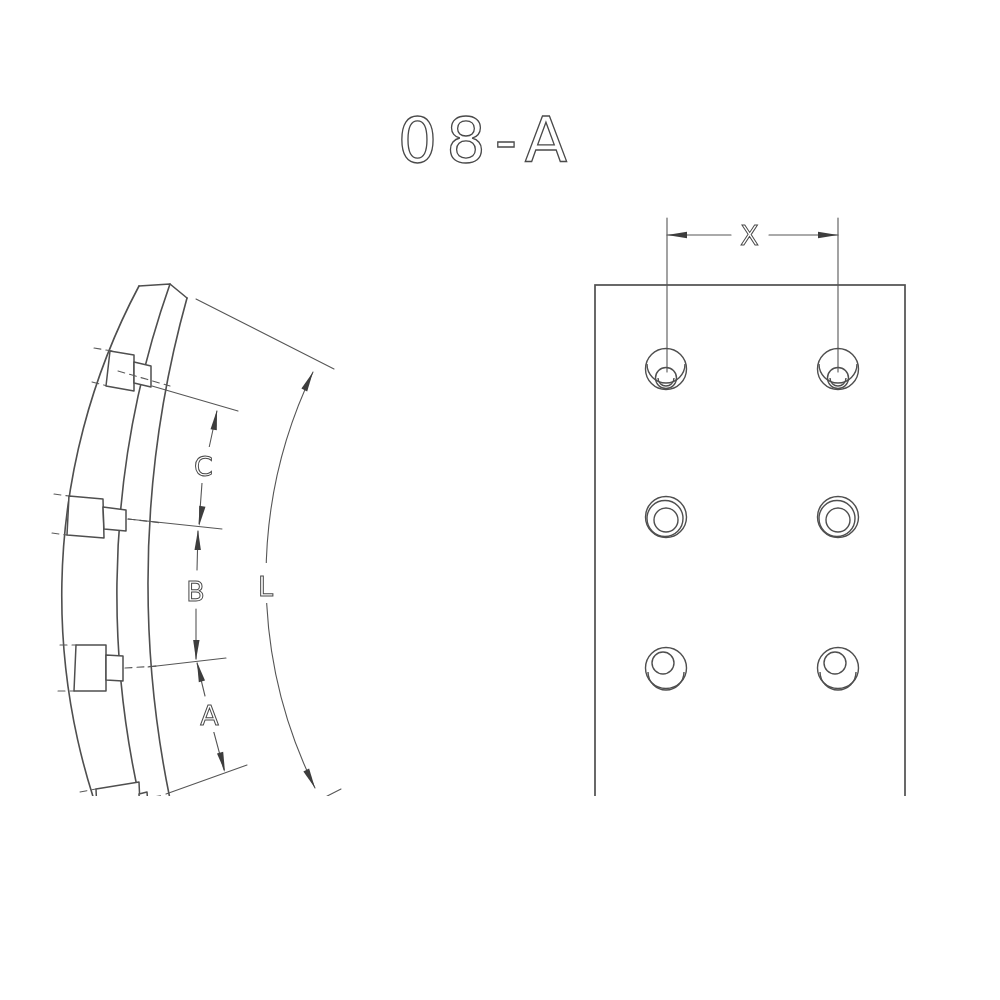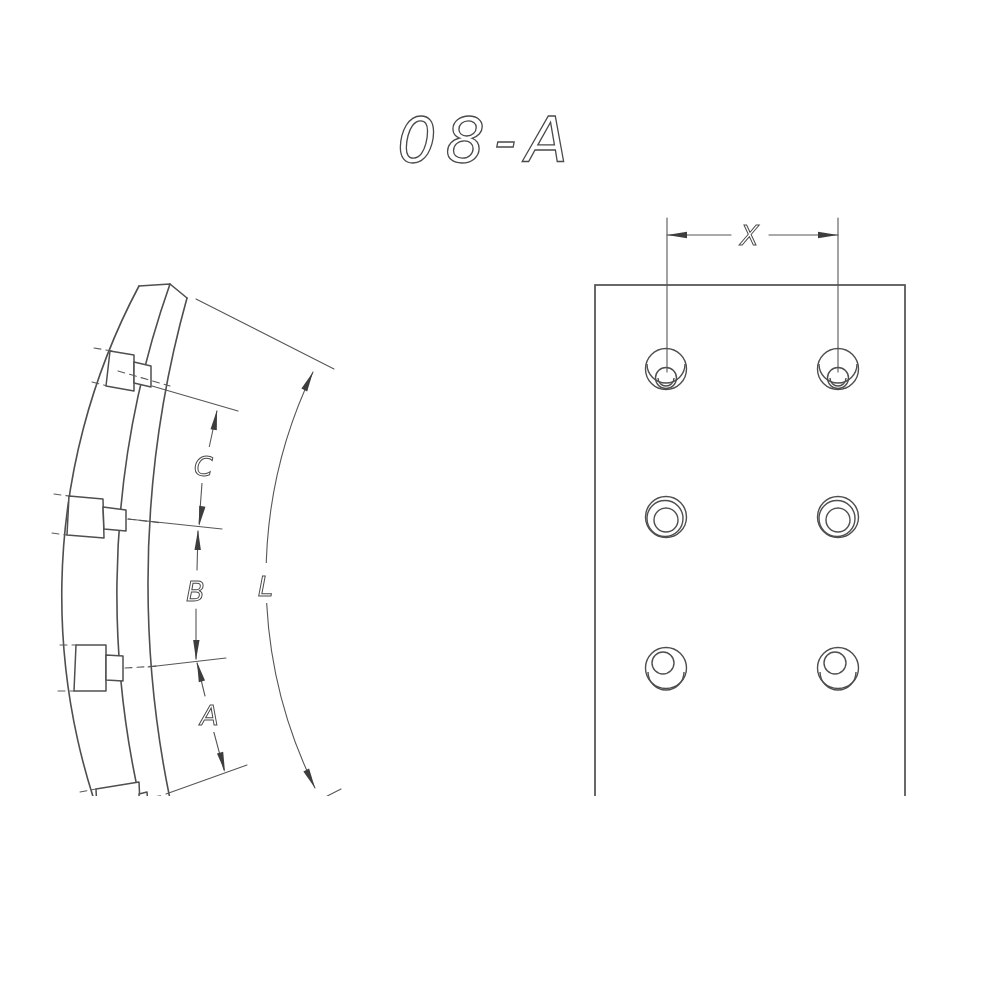--- a/index.html
+++ b/index.html
@@ -1,16 +1,16 @@
 <!DOCTYPE html>
 <html><head>
 <meta charset="utf-8">
 <style>
   html,body{margin:0;padding:0;background:#ffffff;}
-  .stage{position:relative;width:1000px;height:796px;background:#fff;overflow:hidden;font-style:italic;}
+  .stage{position:relative;width:1000px;height:796px;background:#fff;overflow:hidden;}
   svg{display:block;}
   .ln{fill:none;stroke:#4f4f4f;stroke-width:1.6;stroke-linecap:round;stroke-linejoin:round;}
   .thin{fill:none;stroke:#565656;stroke-width:1.1;stroke-linecap:round;}
   .dash{fill:none;stroke:#5a5a5a;stroke-width:1.1;stroke-dasharray:7 5;stroke-linecap:round;}
   .bolt{fill:#ffffff;stroke:#4f4f4f;stroke-width:1.5;stroke-linejoin:round;}
   .hole{fill:none;stroke:#4f4f4f;stroke-width:1.4;}
   .arr{fill:#3d3d3d;stroke:none;}
   .mask{fill:#ffffff;stroke:none;}
   .cad-label{font-family:"DejaVu Sans","Liberation Sans",sans-serif;font-size:27px;
              fill:#ffffff;stroke:#4a4a4a;stroke-width:1;letter-spacing:1px;}

